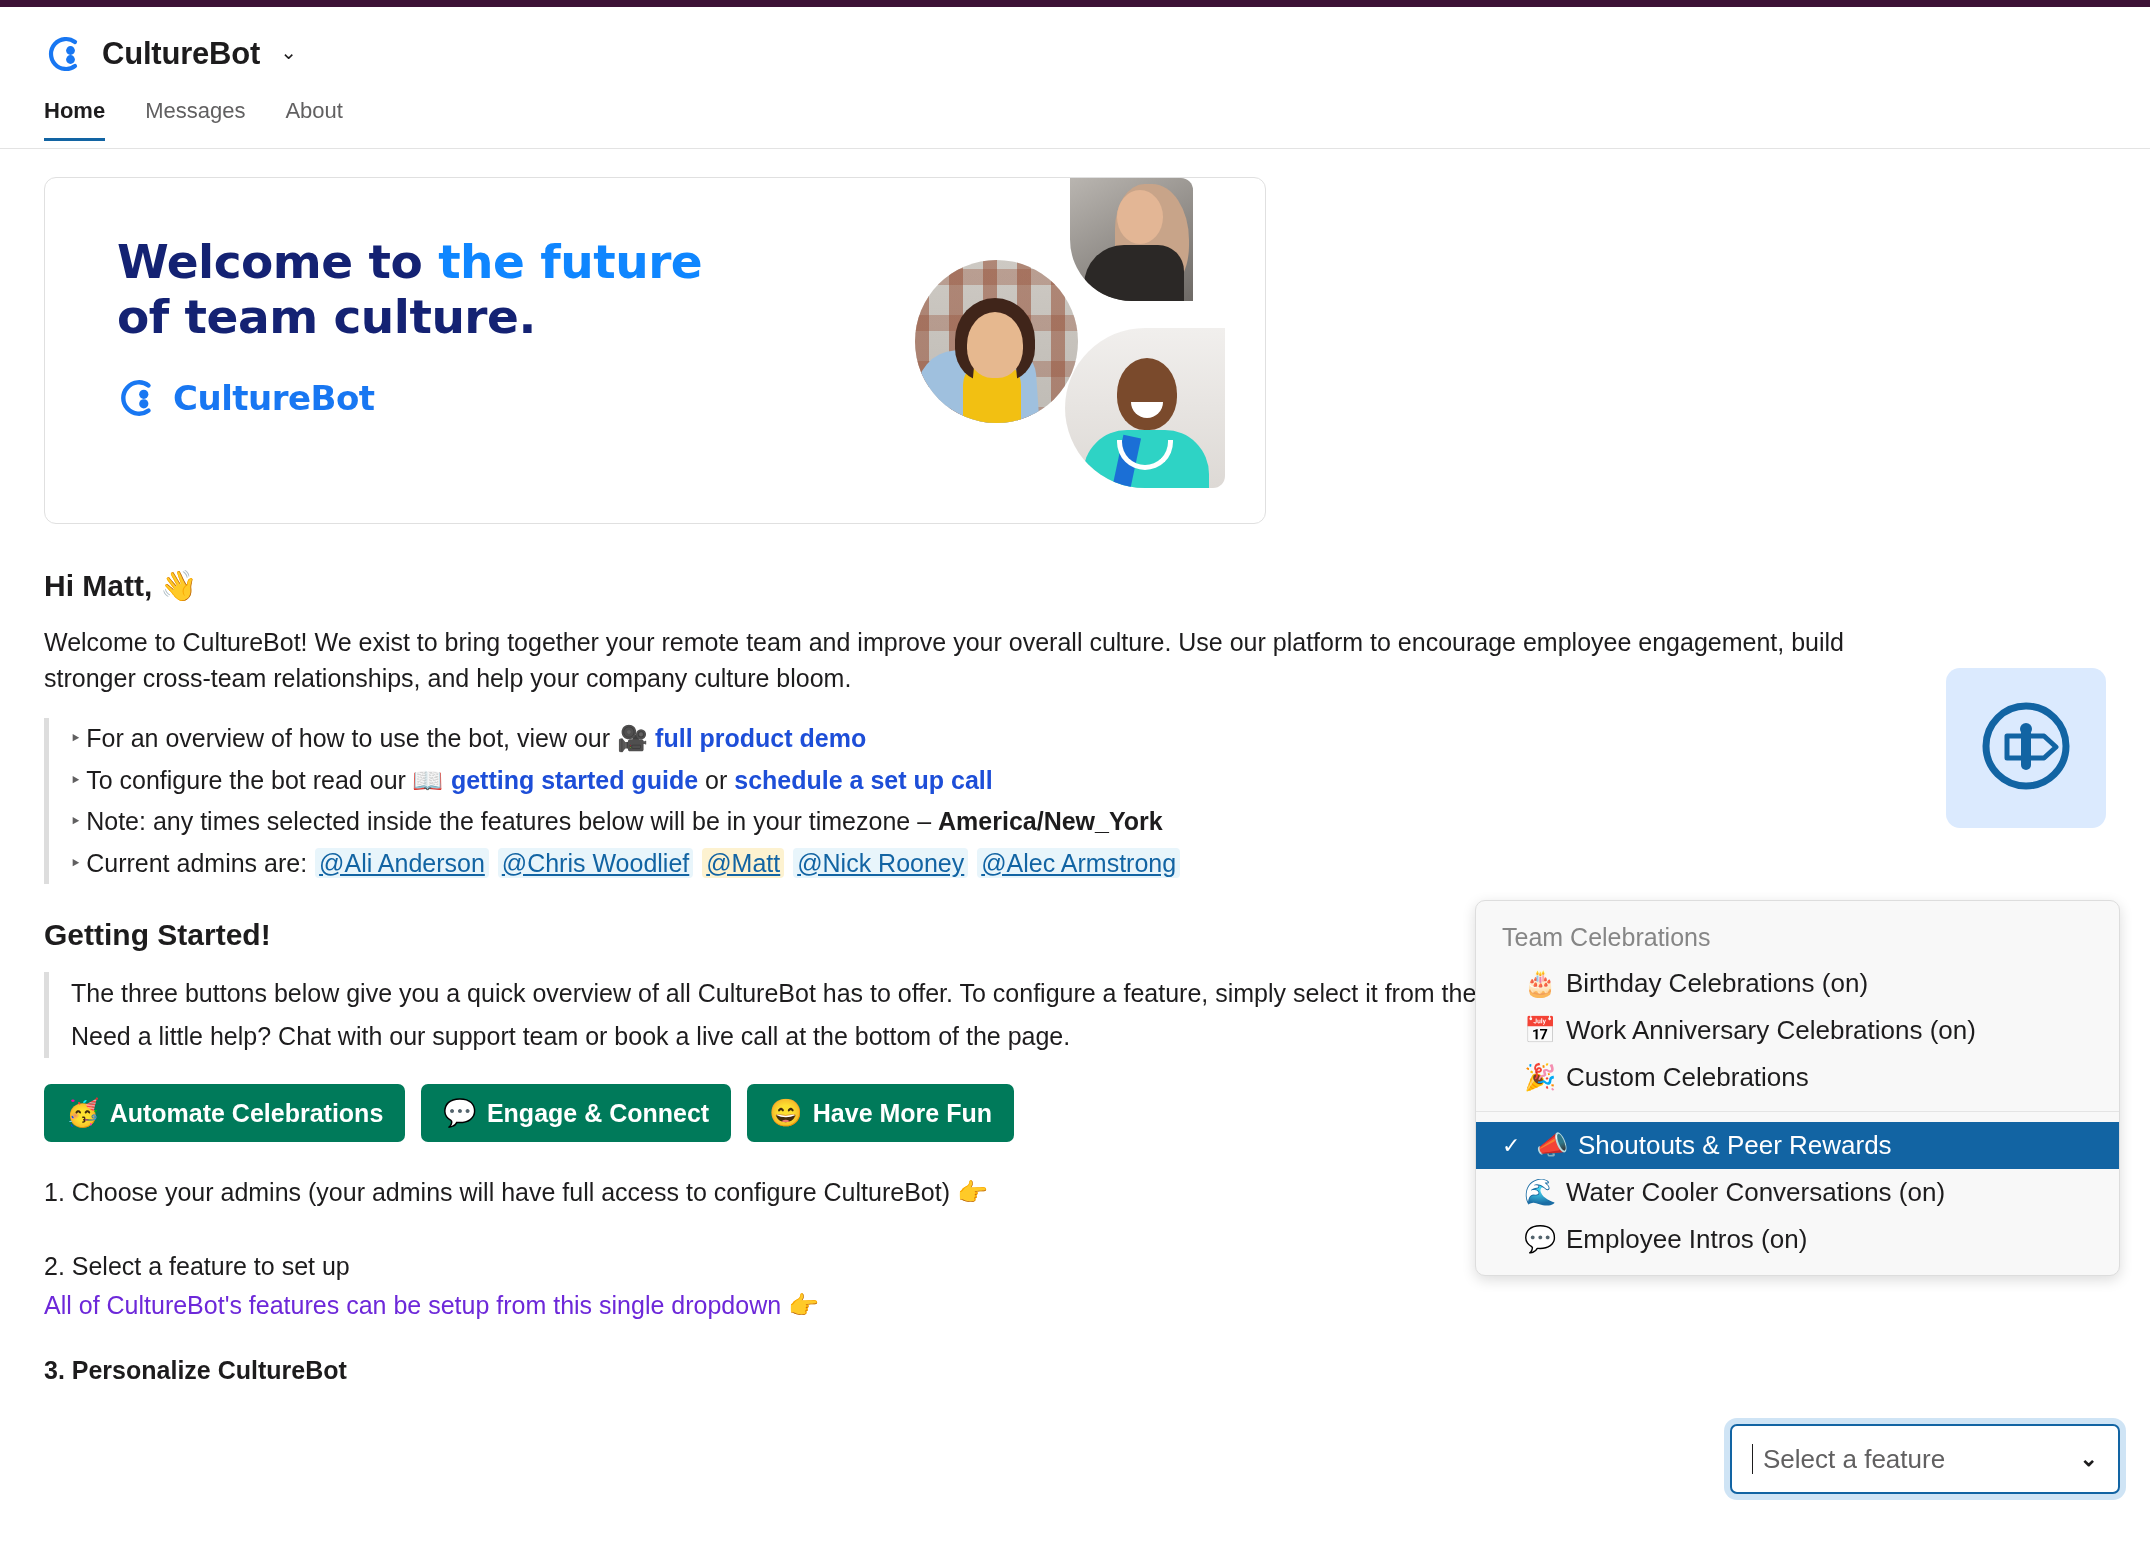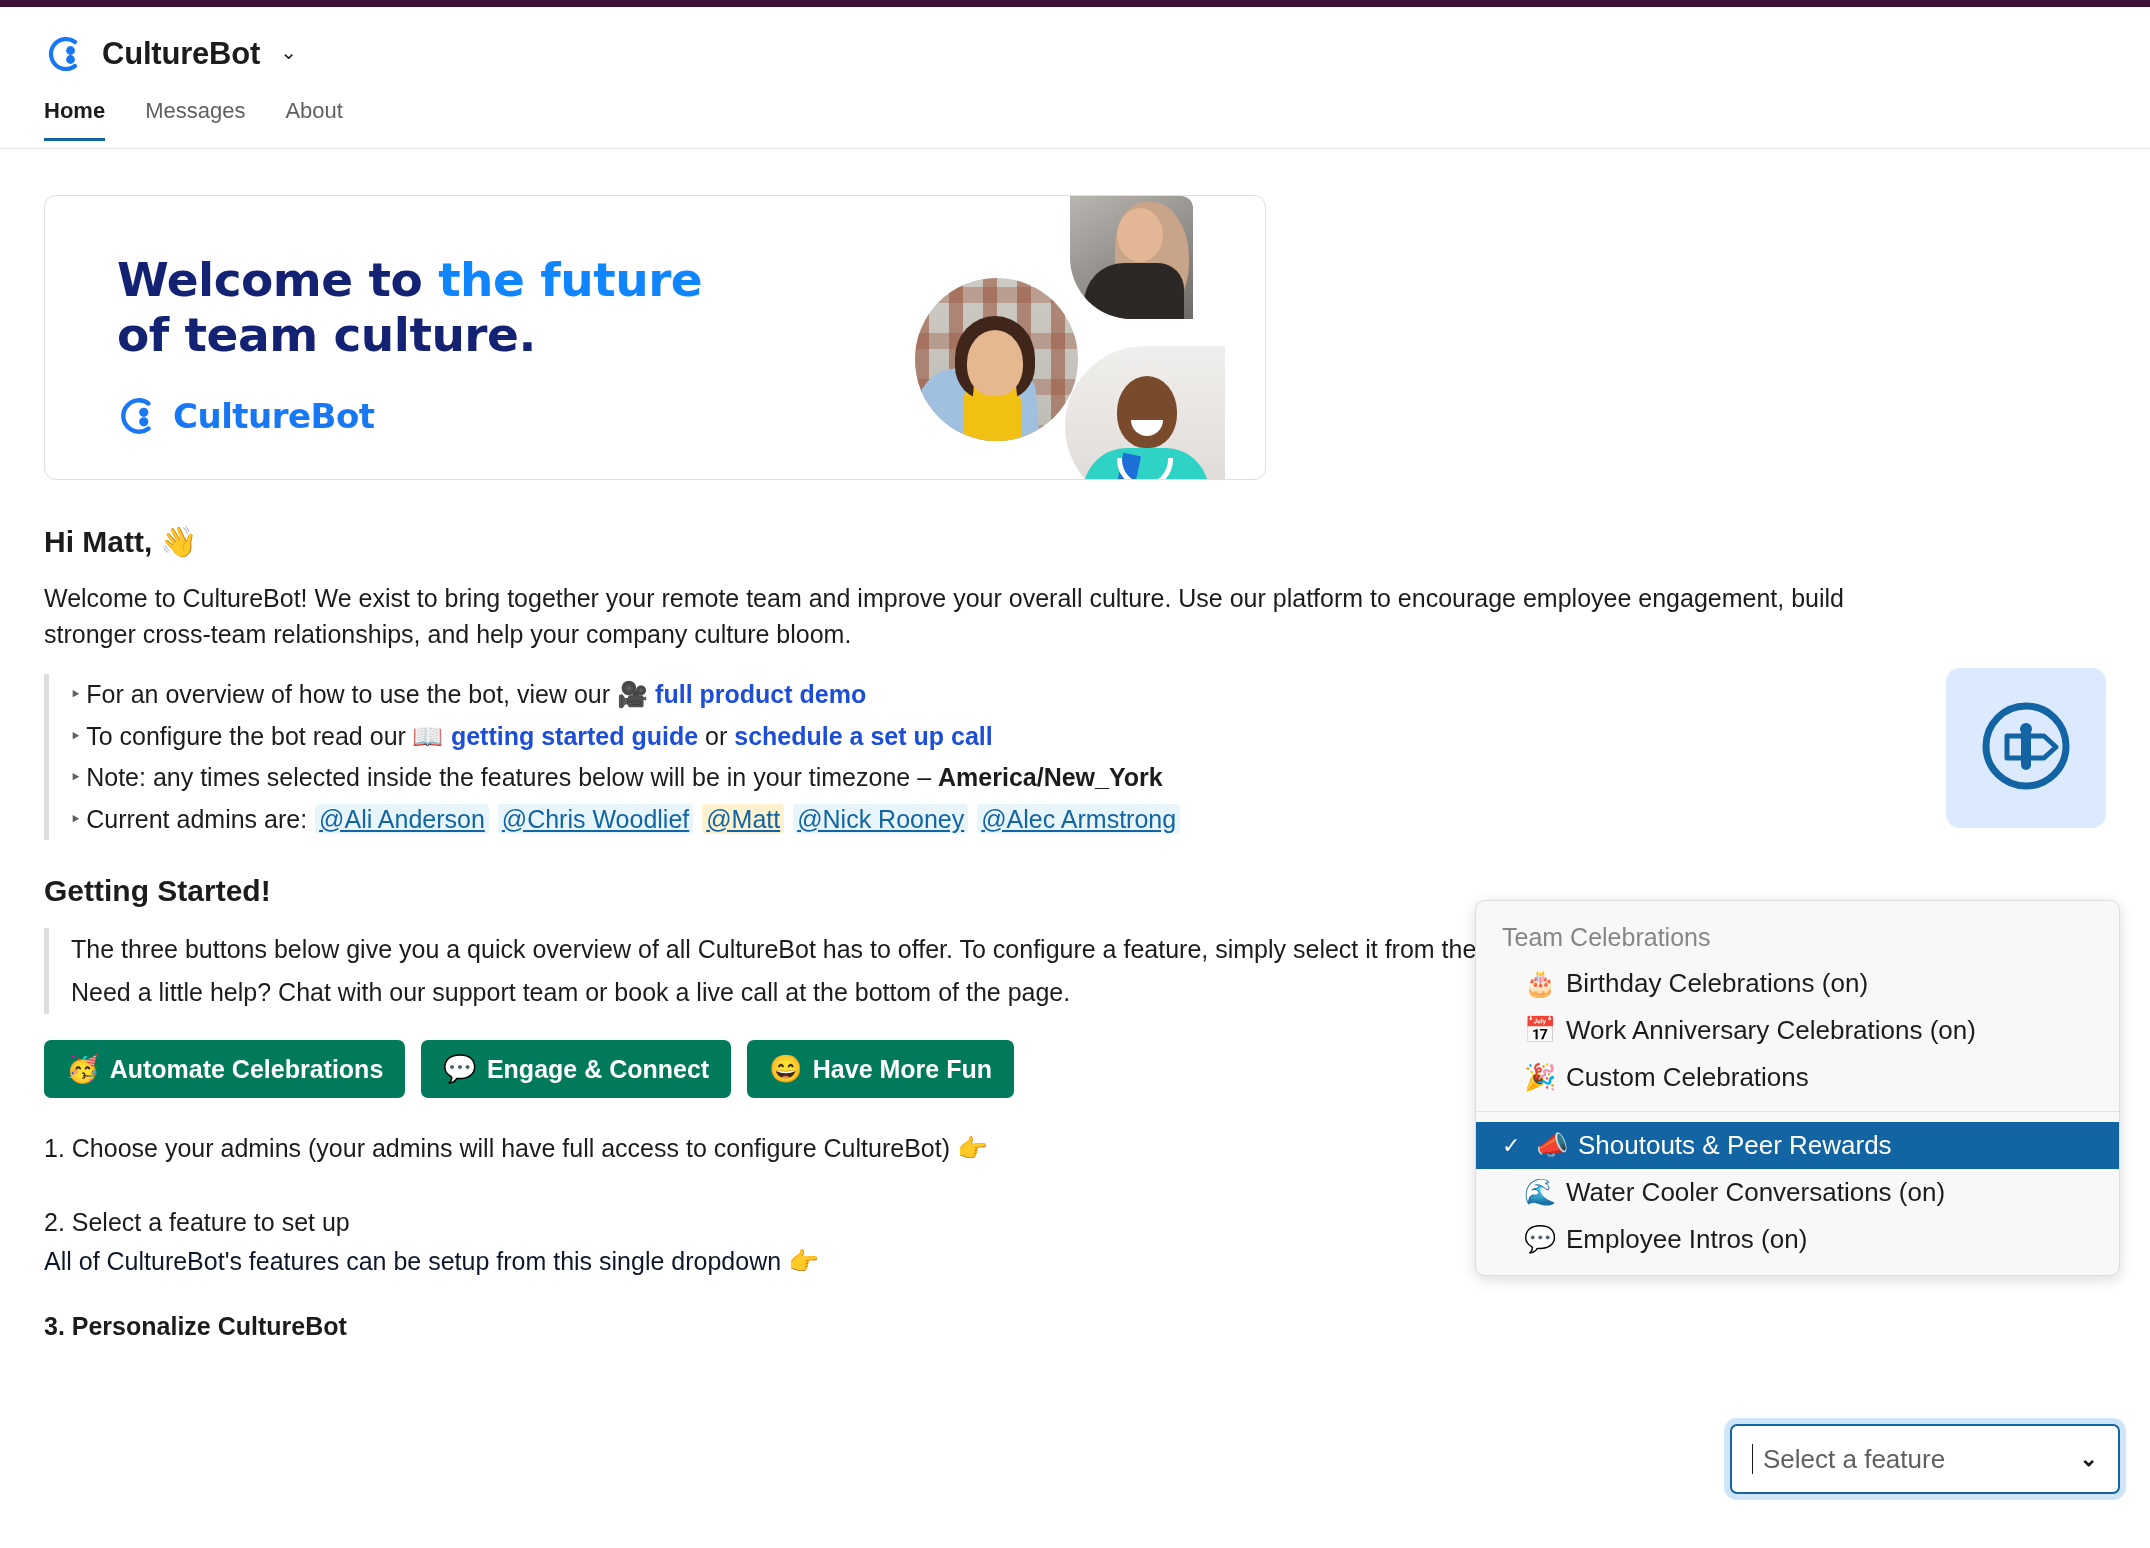--- a/index.html
+++ b/index.html
@@ -42,23 +42,23 @@
     border-bottom: 3px solid transparent; cursor:pointer;
     position: relative; top: 1px;
   }
   .tab.active { color:#1d1c1d; font-weight:bold; border-bottom-color:#1264a3; }
 
   
   .content { padding: 28px 44px 0 44px; position: relative; }
 
   
   .banner {
-    width: 1222px; height: 285px;
+    width: 1222px; height: 347px;
     border: 1px solid #e0e0e0; border-radius: 12px;
-    overflow: hidden; position: relative; background:#fff;margin-top:18px;
+    overflow: hidden; position: relative; background:#fff;
   }
   .banner-left { position:absolute; left: 72px; top: 56px; }
   .banner-h1 {
     font-size: 47px; font-weight: 800; line-height: 1.18;
     color:#142273; letter-spacing:-0.5px;
     font-family:"DejaVu Sans", sans-serif;
   }
   .banner-h1 .hl { color:#0f86ff; }
   .banner-logo {
     margin-top: 32px; display:flex; align-items:center; gap:14px;
@@ -137,21 +137,21 @@
     background:#007a5a; color:#fff; border:none; border-radius:7px;
     font-size: 25px; font-weight:bold; padding: 13px 22px;
     display:flex; align-items:center; gap:10px; cursor:pointer;
     font-family:"Liberation Sans", sans-serif;
   }
   .gbtn .em { font-size: 27px; }
 
   .step { margin-top: 32px; font-size: 25px; color:#1d1c1d; line-height:1.45; }
   .step .num { font-weight:normal; }
   .step2 { margin-top: 38px; }
-  .substep { margin-top: 6px; font-size:25px; color:#0f172a; }
+  .substep { margin-top: 6px; font-size:25px; color:#6d28d9; }
   .step3 { margin-top: 36px; font-size:25px; font-weight:bold; color:#1d1c1d; }
 
   
   .signpost-tile {
     position:absolute; right: 44px; top: 668px;
     width: 160px; height: 160px; border-radius: 14px; background:#dbeafe;
     display:flex; align-items:center; justify-content:center;
   }
 
   

